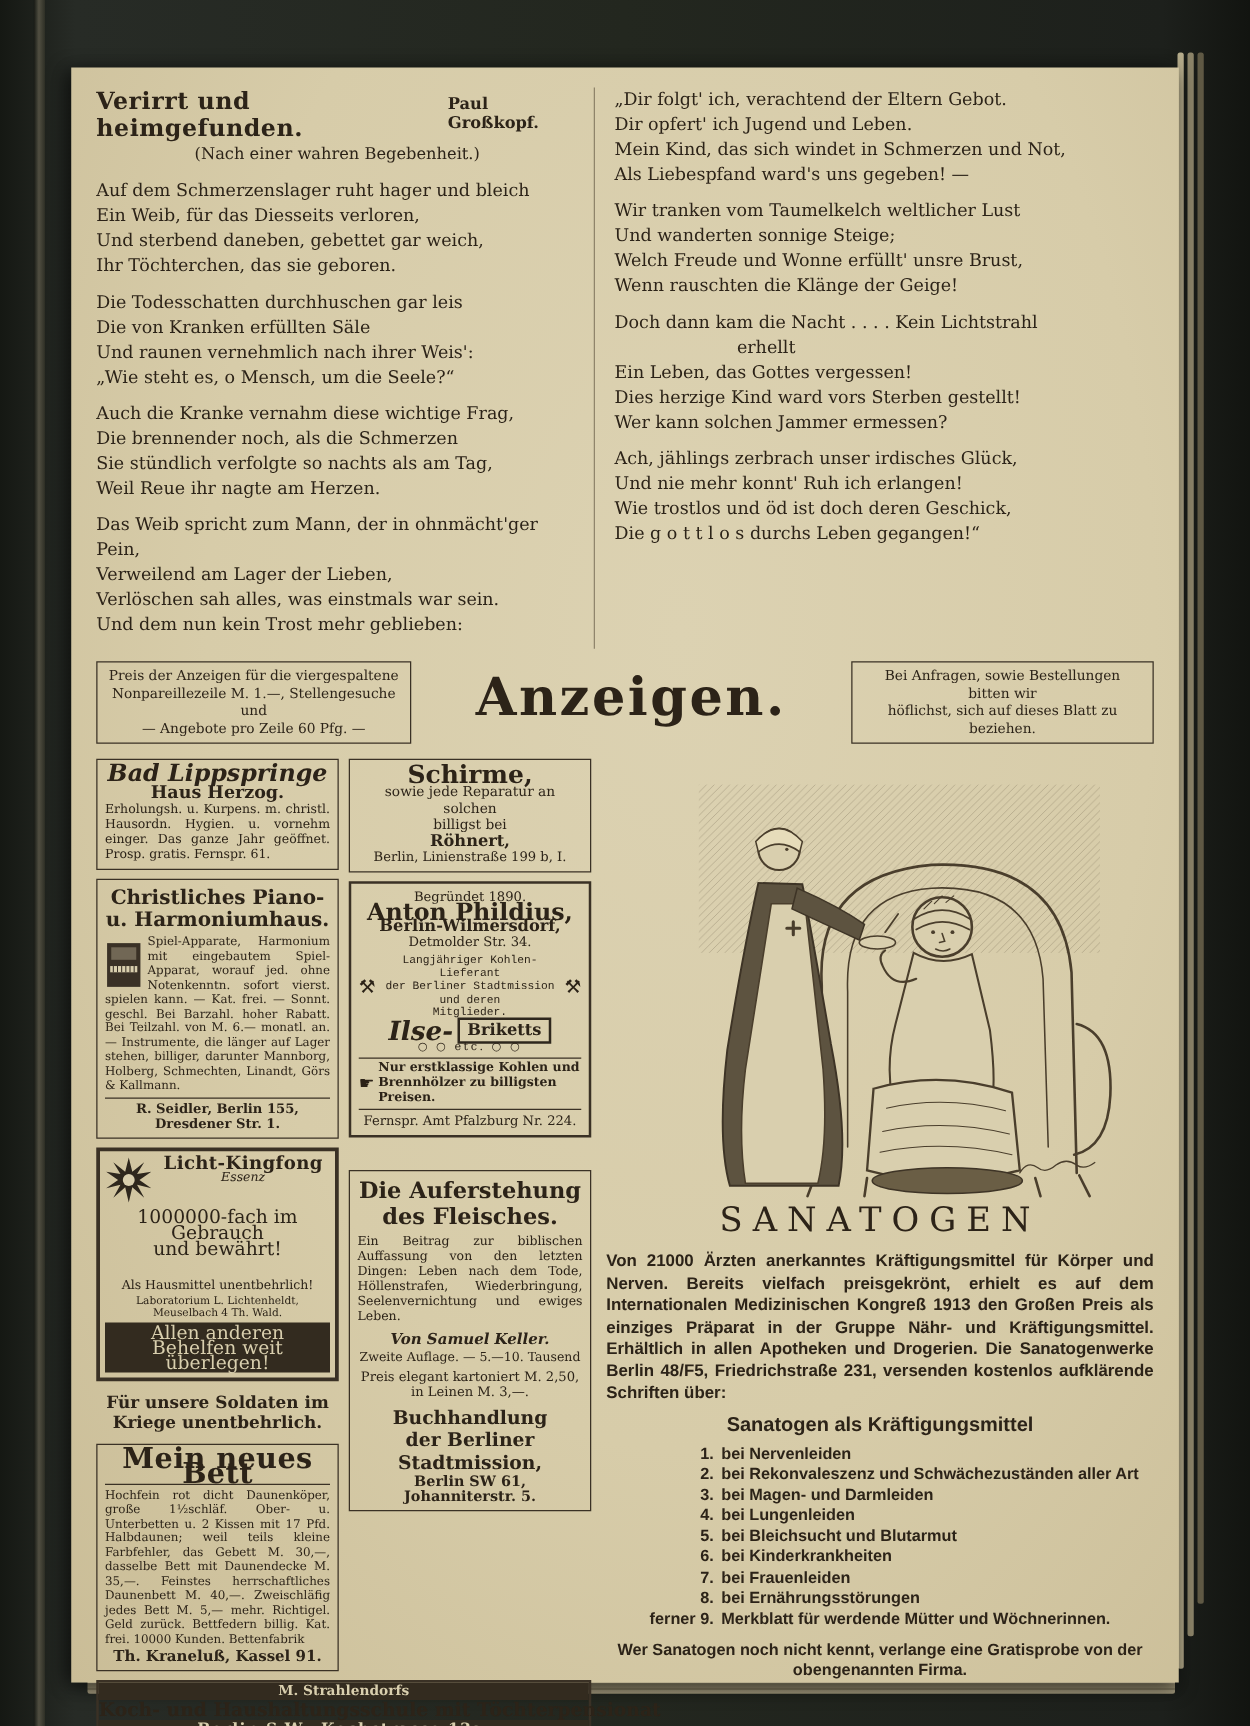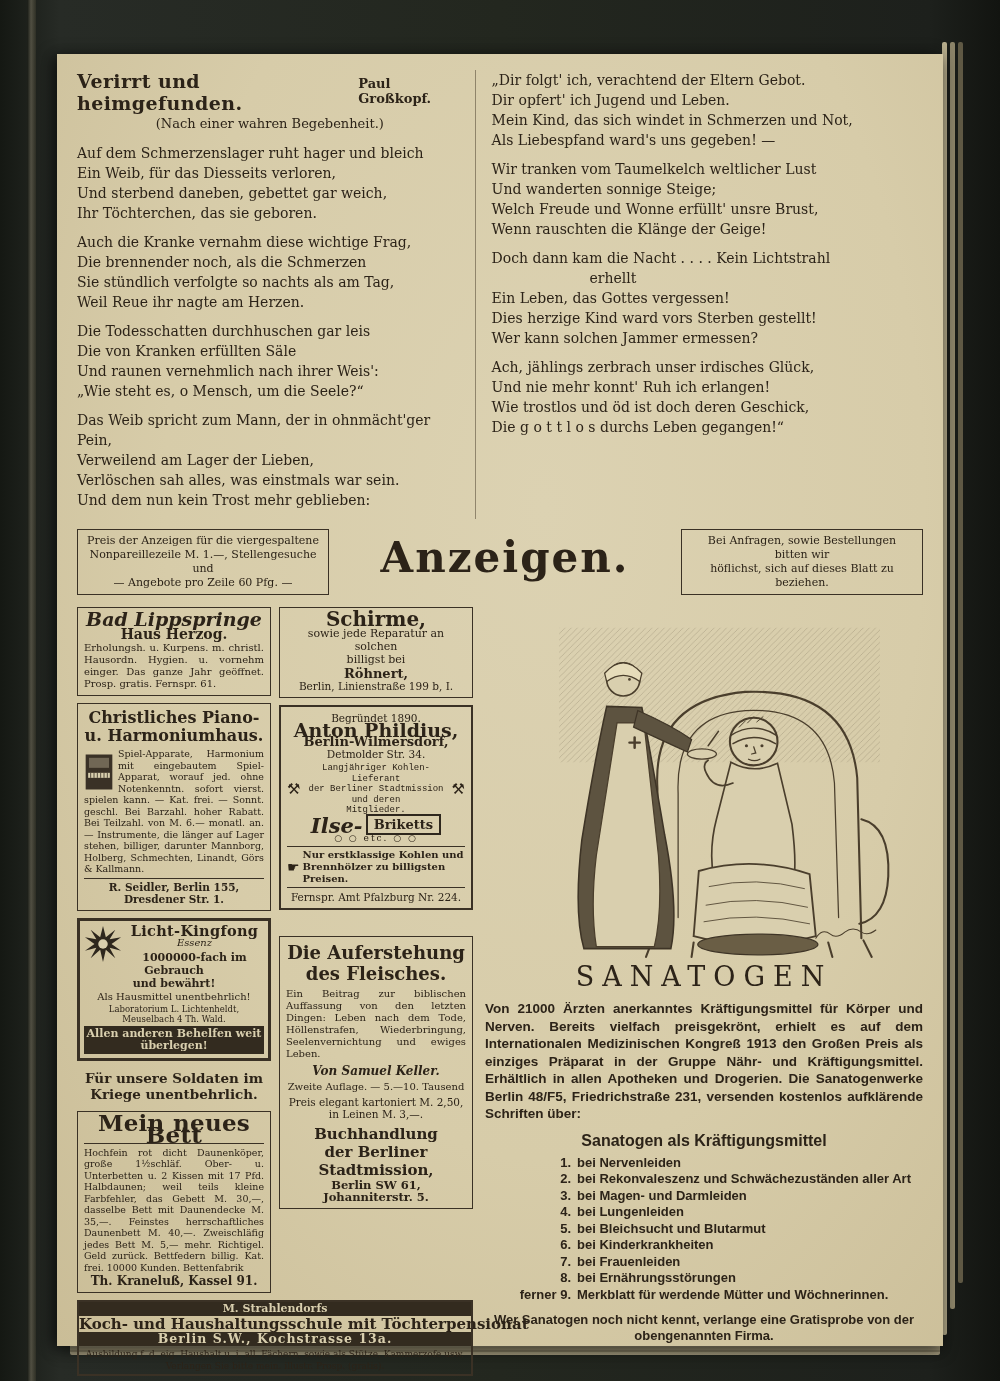--- a/index.html
+++ b/index.html
@@ -62,24 +62,24 @@
   .piano-title { font-size:16px; font-weight:bold; line-height:18px; white-space:pre-line; margin-bottom:3px; }
   .piano-body { font-size:9.5px; line-height:11.5px; text-align:justify; }
   .piano-icon { float:left; width:30px; height:42px; margin:3px 4px 0 0; }
   .piano-footer { font-weight:bold; font-size:10.5px; border-top:1px solid #3a3125; margin-top:3px; padding-top:2px; }
 
   
   .ad-kingfong { border-width:3px; padding:4px; overflow:hidden; }
   .kf-star { float:left; width:38px; height:38px; margin:0 3px 0 0; }
   .kf-title { font-size:14.5px; font-weight:bold; letter-spacing:.3px; }
   .kf-sub { font-size:10px; font-style:italic; }
-  .kf-claim { font-size:11px; font-weight:bold; line-height:13px; margin:2px 0; }
+  .kf-claim { font-size:15px; font-weight:normal; line-height:13px; margin:18px 0; }
   .kf-note { font-size:10px; line-height:10px; }
   .kf-lab { font-size:8.5px; line-height:10px; margin:2px 0; }
-  .kf-footer { font-size:11px; font-weight:bold; padding:2px; clear:both; }
+  .kf-footer { font-size:15px; font-weight:normal; padding:2px; clear:both; }
 
   
   .ad-soldaten { border:none; padding:2px; font-size:13.5px; font-weight:bold; line-height:16px; }
 
   
   .bett-title { font-size:23px; font-weight:bold; letter-spacing:.3px; border-bottom:1px solid #3a3125; padding-bottom:2px; margin-bottom:3px; }
   .bett-body { font-size:9.5px; line-height:11.5px; text-align:justify; }
   .bett-footer { font-weight:bold; font-size:12px; margin-top:2px; }
 
   
@@ -155,28 +155,28 @@
         <div class="colL">
           <div class="poem-head">
             <span class="poem-title">Verirrt und heimgefunden.</span>
             <span class="poem-author">Paul Großkopf.</span>
           </div>
           <div class="poem-sub">(Nach einer wahren Begebenheit.)</div>
           <p class="stanza">Auf dem Schmerzenslager ruht hager und bleich
 Ein Weib, für das Diesseits verloren,
 Und sterbend daneben, gebettet gar weich,
 Ihr Töchterchen, das sie geboren.</p>
+          <p class="stanza">Die Todesschatten durchhuschen gar leis
+Die von Kranken erfüllten Säle
+Und raunen vernehmlich nach ihrer Weis':
+„Wie steht es, o Mensch, um die Seele?“</p>
           <p class="stanza">Auch die Kranke vernahm diese wichtige Frag,
 Die brennender noch, als die Schmerzen
 Sie stündlich verfolgte so nachts als am Tag,
 Weil Reue ihr nagte am Herzen.</p>
-          <p class="stanza">Die Todesschatten durchhuschen gar leis
-Die von Kranken erfüllten Säle
-Und raunen vernehmlich nach ihrer Weis':
-„Wie steht es, o Mensch, um die Seele?“</p>
           <p class="stanza">Das Weib spricht zum Mann, der in ohnmächt'ger Pein,
 Verweilend am Lager der Lieben,
 Verlöschen sah alles, was einstmals war sein.
 Und dem nun kein Trost mehr geblieben:</p>
         </div>
         <div class="colR">
           <p class="stanza">„Dir folgt' ich, verachtend der Eltern Gebot.
 Dir opfert' ich Jugend und Leben.
 Mein Kind, das sich windet in Schmerzen und Not,
 Als Liebespfand ward's uns gegeben! —</p>

